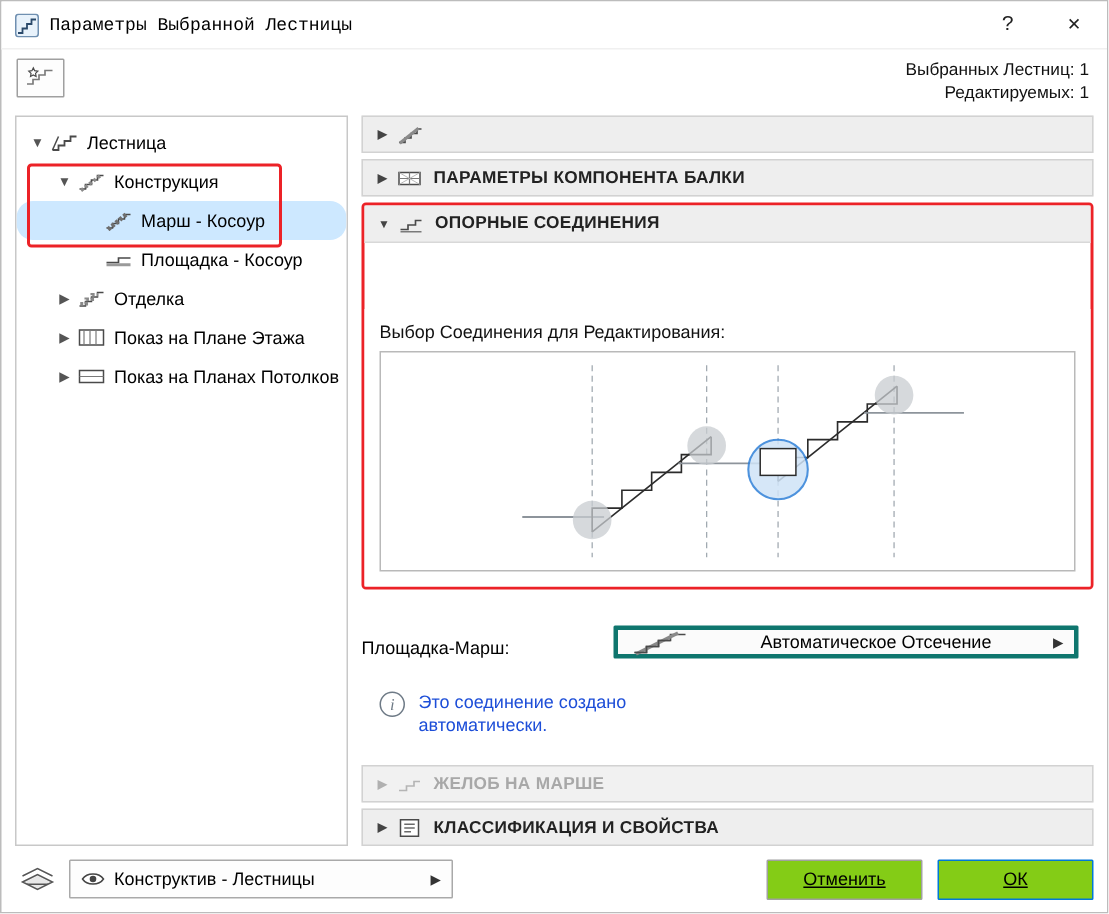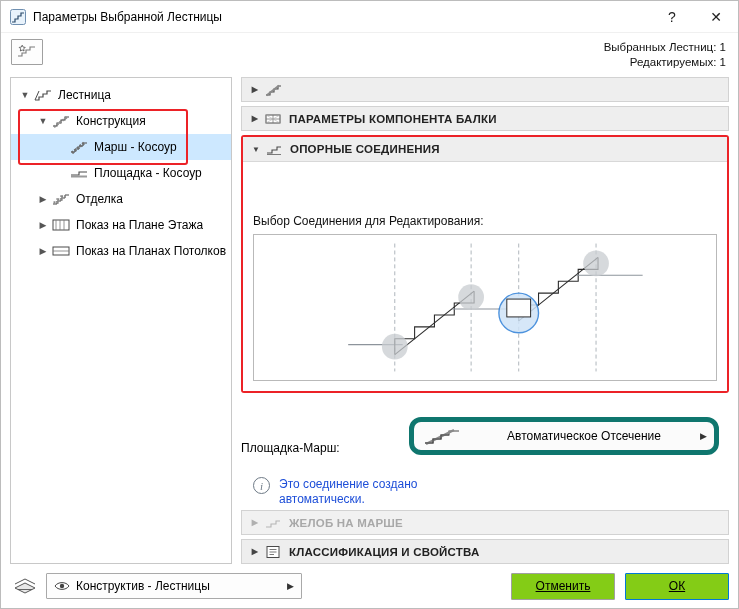--- a/index.html
+++ b/index.html
@@ -21,20 +21,21 @@
     flex-direction: column;
   }
   
   .titlebar {
     height: 32px;
     display: flex;
     align-items: center;
     background: #ffffff;
     border-bottom: 1px solid #f0f0f0;
     flex: none;
+    font-family: Liberation Mono, monospace;
   }
   .title-icon {
     width: 16px; height: 16px;
     margin-left: 9px; margin-right: 7px;
     position: relative;
     flex: none;
   }
   .title-icon svg { display: block; }
   .title-text {
     font-size: 12px;
@@ -186,27 +187,27 @@
   }
 
   .row-landing {
     display: flex;
     align-items: flex-end;
     padding: 18px 10px 0 0;
   }
   .row-landing .lbl { width: 168px; font-size: 12px; }
   .combo {
     flex: 1;
-    height: 38px;
-    border: 5px solid #0f766e;
+    height: 22px;
+    border: 3px solid #0f766e;
     background: #fbfbfb;
     display: flex;
     align-items: center;
     position: relative;
-    border-radius: 12px;
+    border-radius: 1px;
   }
   .combo .thumb {
     width: 58px; height: 100%;
     display: flex; align-items: center; justify-content: center;
     flex: none;
   }
   .combo .ctext { flex: 1; text-align: center; font-size: 12px; padding-right: 18px; }
   .combo .carrow {
     position: absolute; right: 7px; top: 50%;
     transform: translateY(-50%);
@@ -321,21 +322,21 @@
         <span class="twisty">▼</span>
         <span class="t-icon">
           <svg width="18" height="14" viewBox="0 0 18 14">
               <path d="M1 12 h4 v-3 h4 v-3 h4 v-3 h4" fill="none" stroke="#4a4a4a" stroke-width="1.1"></path>
               <path d="M2 13 l13 -10" stroke="#8a8a8a" stroke-width="2.4" fill="none" stroke-dasharray="2 1.5"></path>
             </svg>
         </span>
         <span class="tree-label">Конструкция</span>
       </div>
 
-      <div class="tree-row selected" style="padding-left:42px;">
+      <div class="tree-row selected" style="padding-left:42px;border-radius:11px;">
         <span class="twisty"></span>
         <span class="t-icon">
           <svg width="18" height="14" viewBox="0 0 18 14">
               <path d="M1 12 h4 v-3 h4 v-3 h4 v-3 h4" fill="none" stroke="#4a4a4a" stroke-width="1"></path>
               <path d="M2 13 l12 -10" stroke="#6f6f6f" stroke-width="3" fill="none" stroke-dasharray="2 1.4"></path>
             </svg>
         </span>
         <span class="tree-label">Марш - Косоур</span>
       </div>
 

